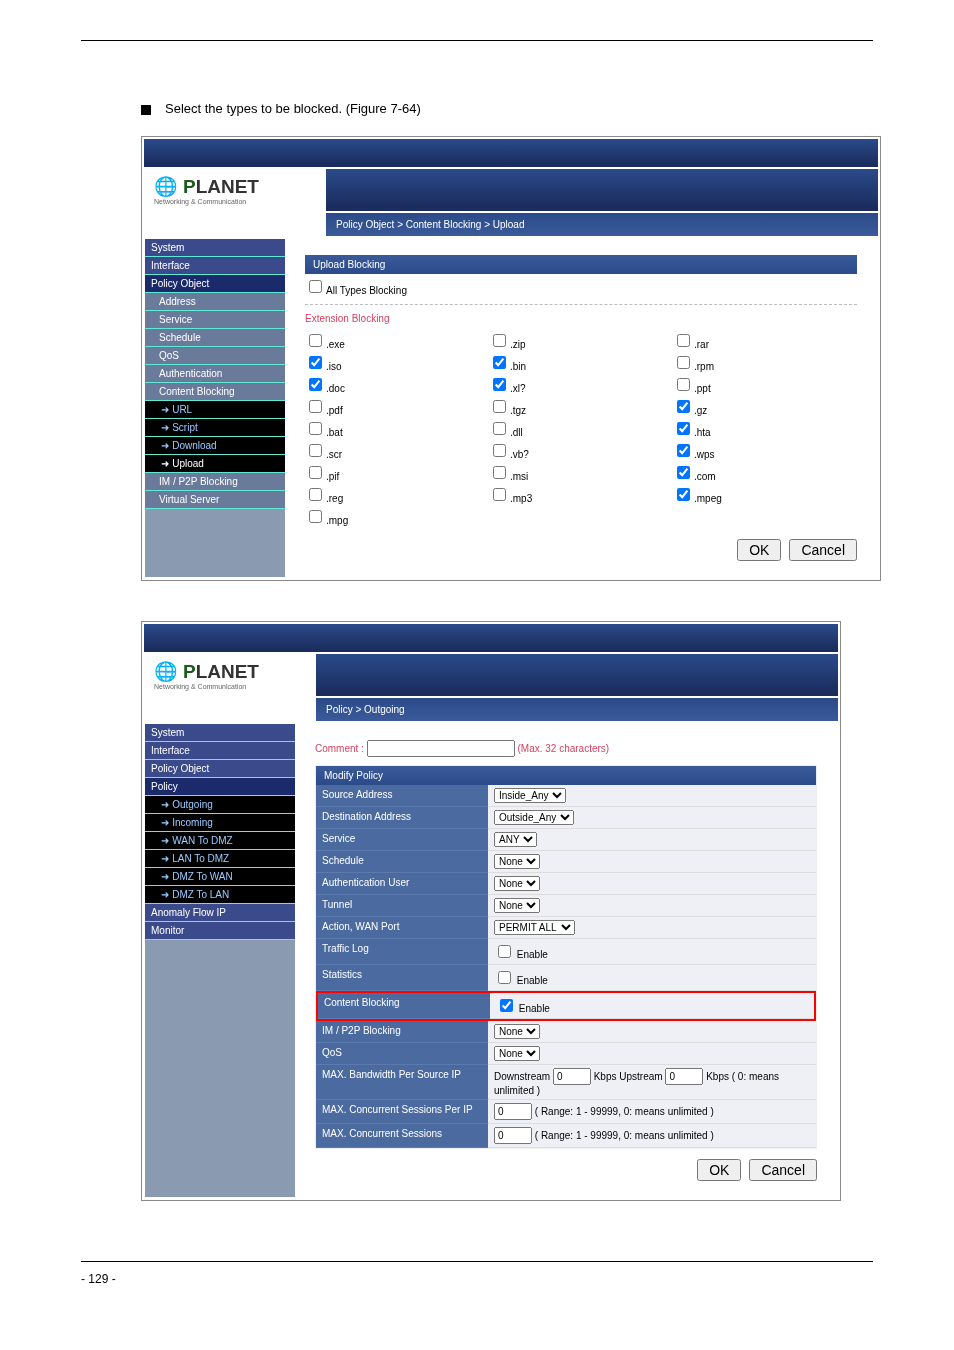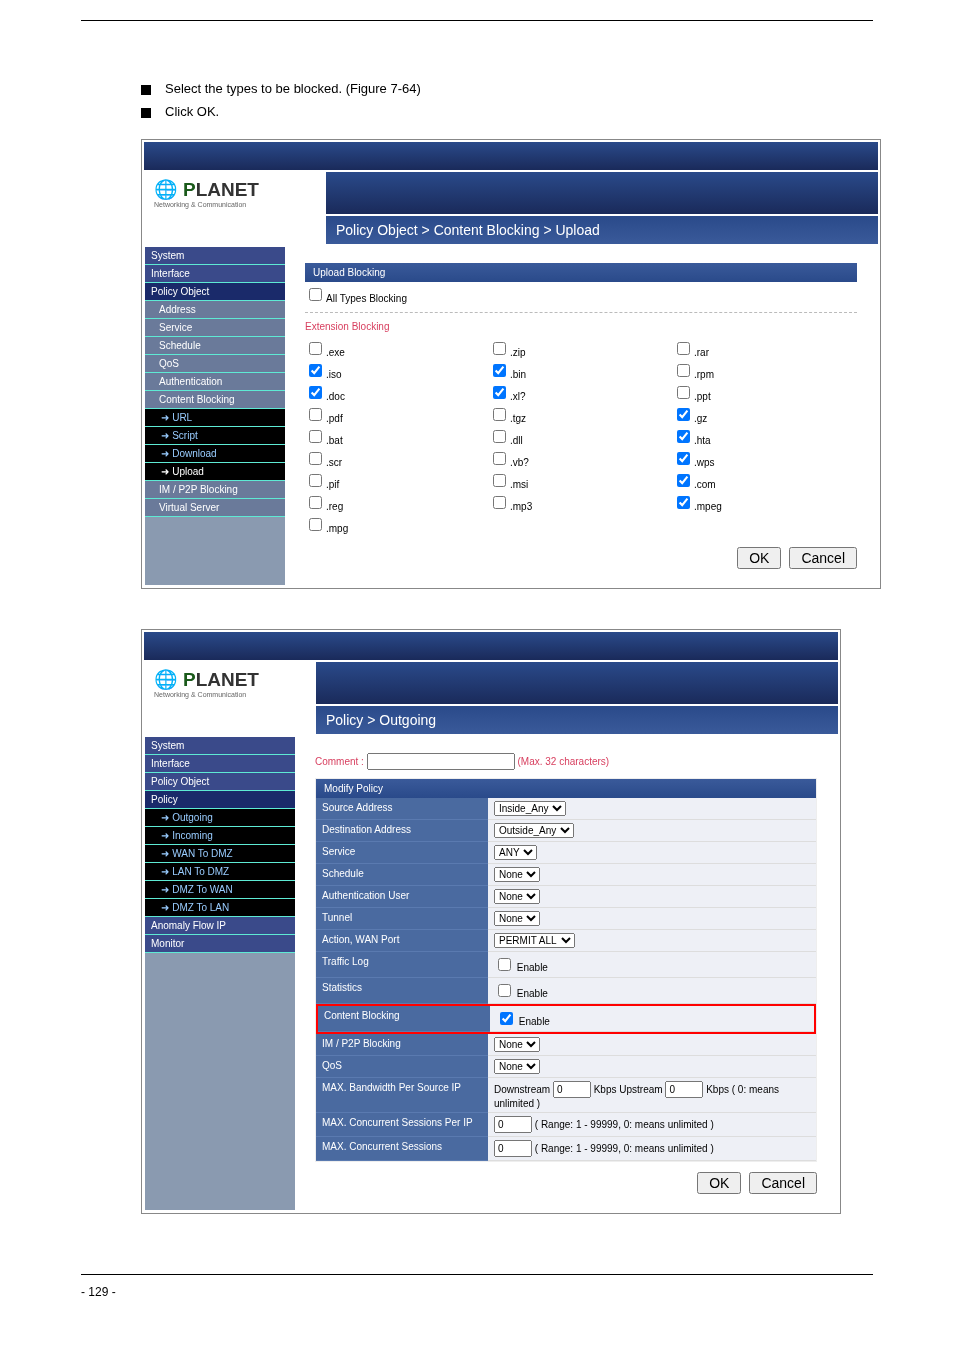--- a/index.html
+++ b/index.html
@@ -1,27 +1,27 @@
 <!DOCTYPE html>
 <html><head>
 <meta charset="utf-8">
 <style>
 body{margin:0;font-family:Arial,sans-serif;background:#fff;color:#000}
-.page{width:912px;margin:0 auto;padding:20px 60px;box-sizing:border-box}
+.page{width:912px;margin:0 auto;padding:40px 60px;box-sizing:border-box}
 hr.t{border:none;border-top:1px solid #000;margin:0 0 60px}
 .step{margin:8px 0 8px 60px;font-size:13px}
 .bul{display:inline-block;width:10px;height:10px;background:#000;margin-right:14px;vertical-align:middle}
 .si{margin:20px 0 40px 60px}
 .tb{border:1px solid #888}
 .hd{background:linear-gradient(#2a4a8a,#1a2a5a);height:26px}
 .lg{padding:6px 10px}
 .lgi{font-size:19px;font-weight:bold;color:#333}
 .lgi b{color:#1a5a1a}
 .lgs{font-size:7px;color:#666}
-.bc{background:linear-gradient(#2a4a8a,#3a5a9a);color:#fff;font-size:14px;padding:6px 10px}
+.bc{background:linear-gradient(#2a4a8a,#3a5a9a);color:#fff;font-size:10px;padding:6px 10px}
 .bd{display:flex;background:#fff}
 .sb{width:140px;background:#8a9ab0}
 .ni{background:#3a4a8a;color:#fff;font-size:10px;padding:3px 6px;border-bottom:1px solid #5eead4;cursor:pointer}
 .nie{background:#1a2a6a}
 .nis{background:#6a7a9a;padding-left:14px}
 .nil{background:#000000;color:#99ccff;padding-left:16px}
 .nil.w{color:#fff}
 .ct{flex:1;padding:16px 20px;font-size:10px}
 .th{background:linear-gradient(#3a5a9a,#2a4a8a);color:#fff;padding:4px 8px}
 .cb{display:flex;align-items:flex-end;margin:3px 0}
@@ -43,21 +43,20 @@
 hr.b{border:none;border-top:1px solid #000;margin:60px 0 0}
 .pn{text-align:left;margin-top:10px;font-size:12px}
 </style>
 </head>
 <body>
 
 <div class="page">
 <hr class="t">
 
 <div class="step"><span class="bul"></span><span>Select the types to be blocked. (Figure 7-64)</span></div>
-<div class="step"><span class="bul"></span><span>Click OK.</span></div>
 
 <div class="si">
 <table class="tb" style="width:740px">
 <tbody>
           <tr>
             <td class="hd" colspan="2"></td>
           </tr>
 <tr>
 <td class="lg" style="width:160px;background:#fff">
               <div class="lgi">🌐 <b>P</b>LANET</div>

